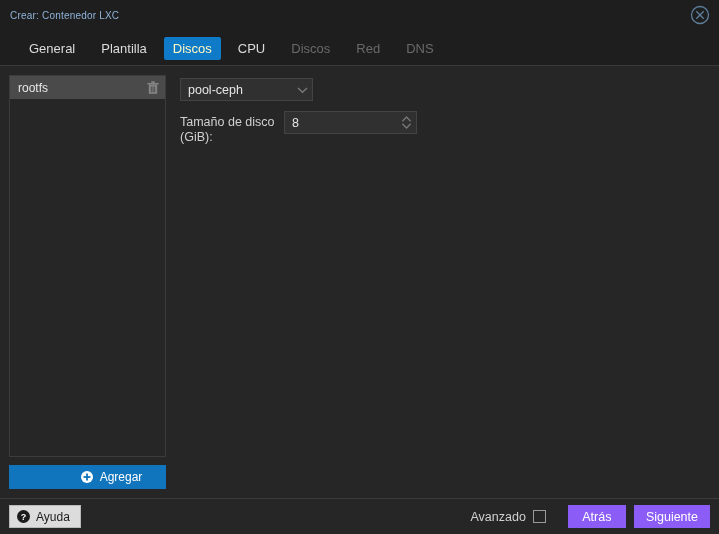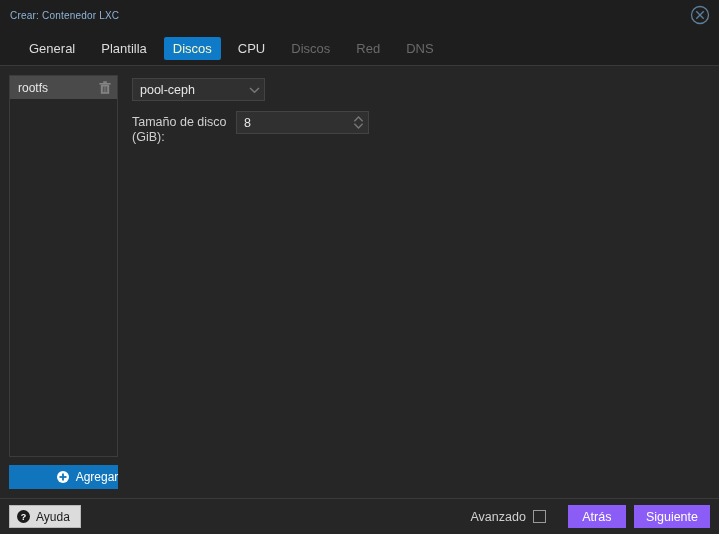--- a/index.html
+++ b/index.html
@@ -82,21 +82,21 @@
   .body {
     flex: 1 1 auto;
     position: relative;
     background: #262626;
     display: flex;
     padding: 9px;
     box-sizing: border-box;
   }
 
   .left-col {
-    width: 109px;
+    width: 157px;
     display: flex;
     flex-direction: column;
     flex: 0 0 auto;
   }
   .disk-list {
     flex: 1 1 auto;
     border: 1px solid #3c3c3c;
     background: #262626;
     box-sizing: border-box;
     overflow: hidden;

